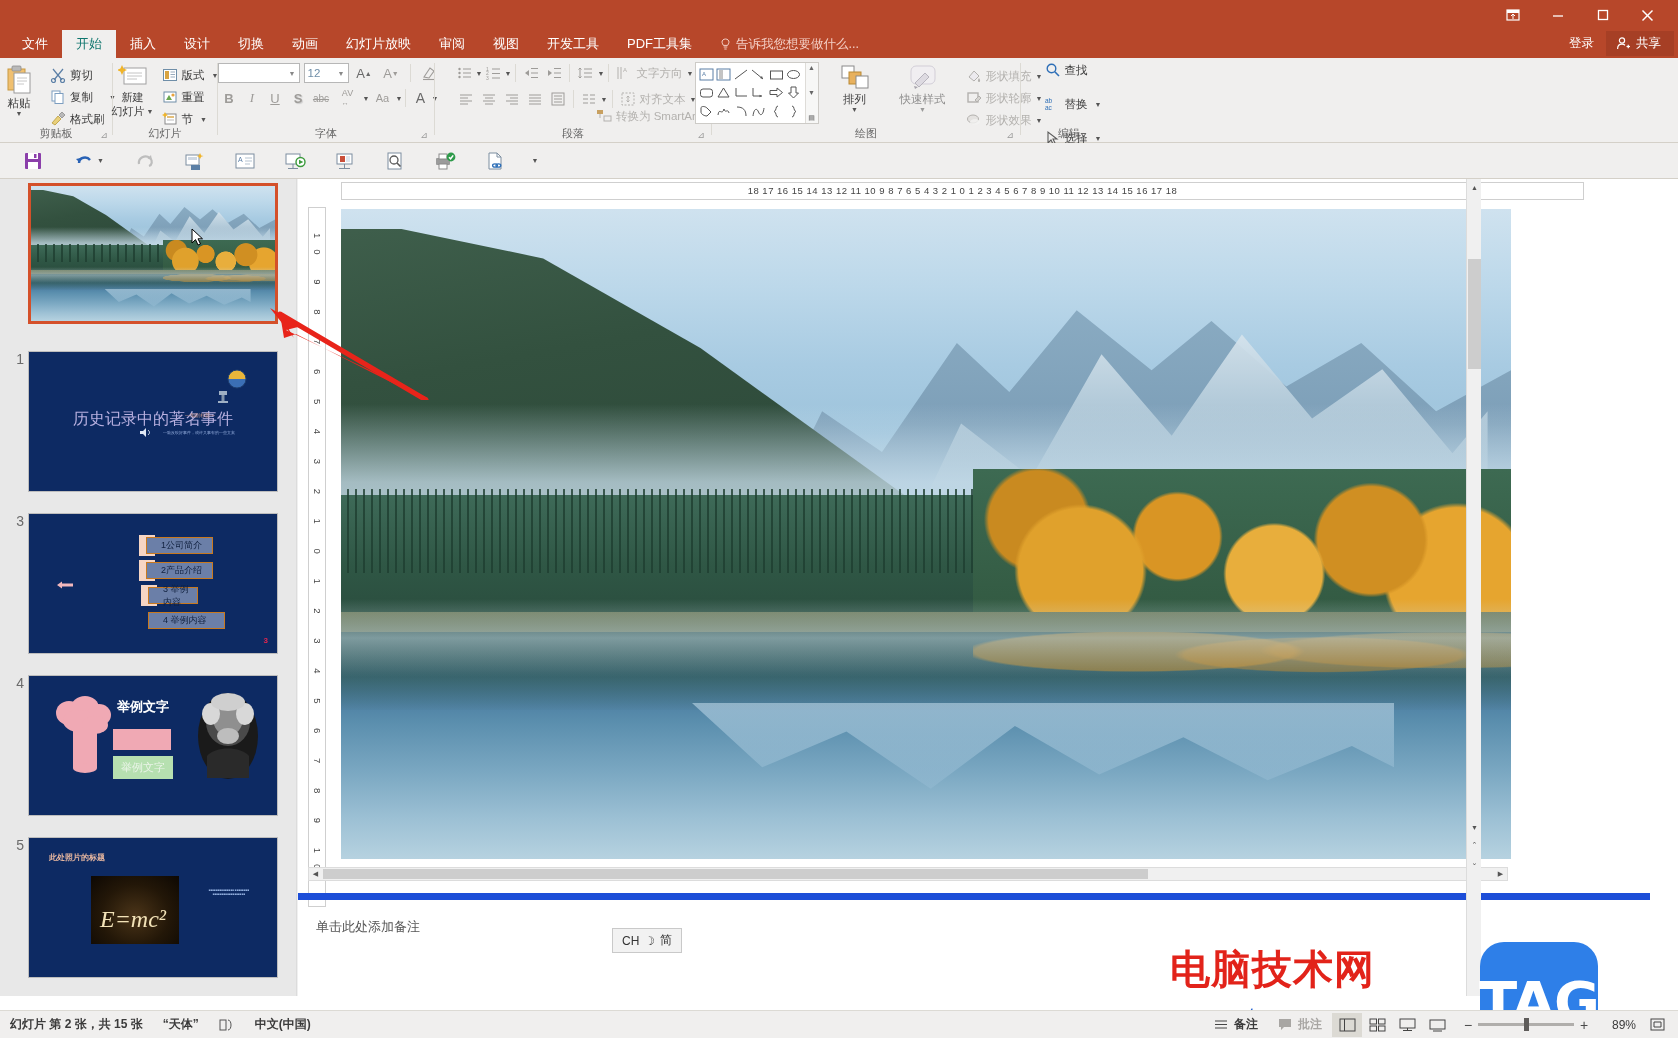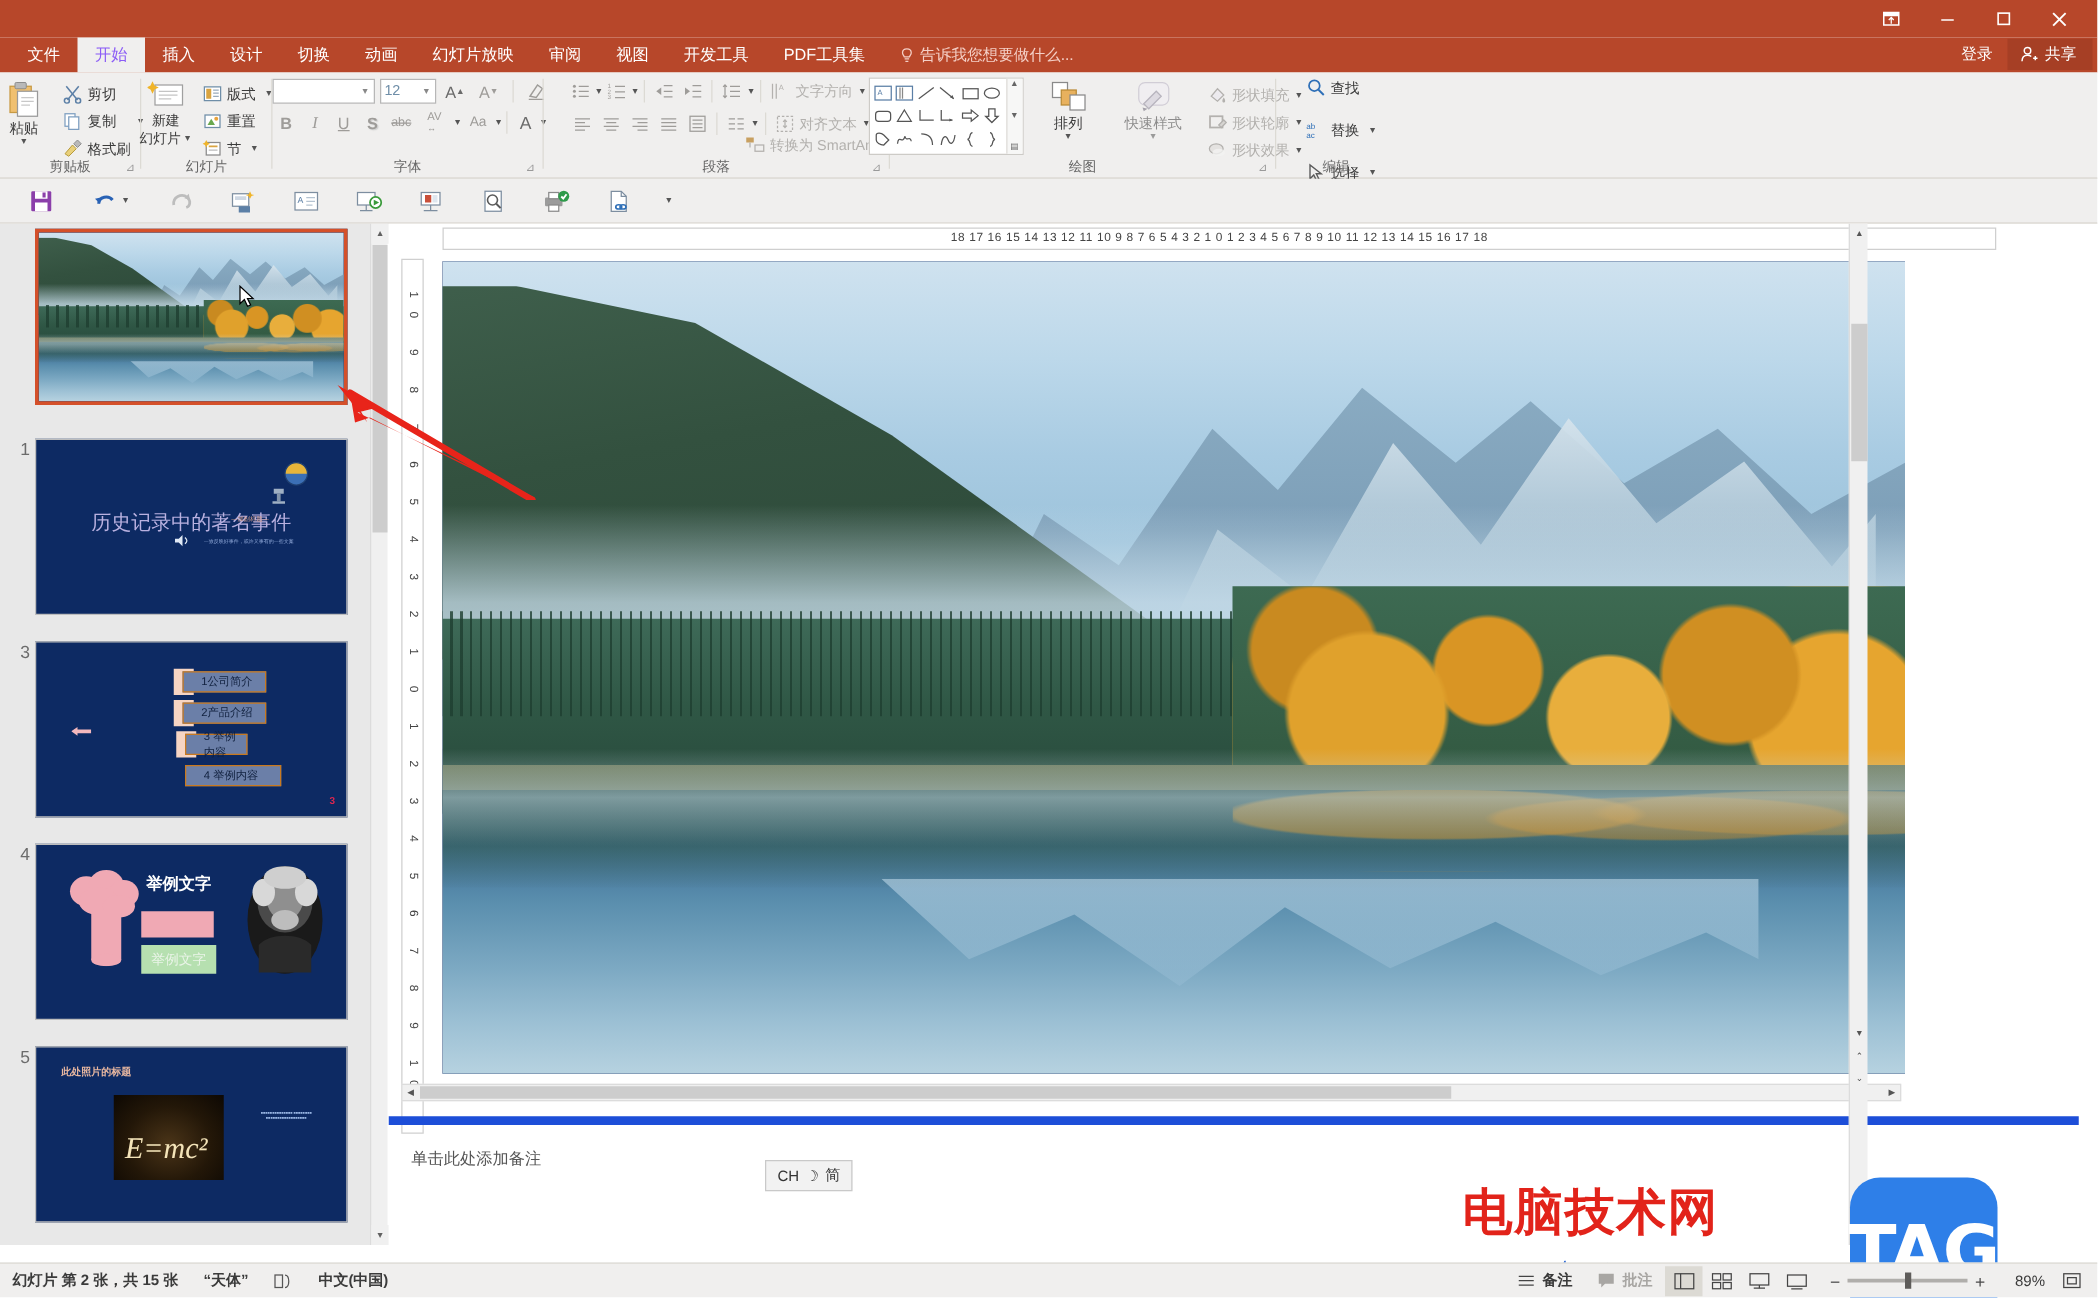--- a/index.html
+++ b/index.html
@@ -31,21 +31,21 @@
 
   
   .tabstrip {
     position: absolute; top: 30px; left: 0; width: 1678px; height: 28px;
     background: #b7472a; display: flex; align-items: flex-end; padding-left: 8px;
   }
   .tab {
     height: 28px; padding: 0 14px; color: #fff; font-size: 13px;
     display: flex; align-items: center; cursor: default; white-space: nowrap;
   }
-  .tab.active { background: #f0efee; color: #8b5cf6; }
+  .tab.active { background: #f0efee; color: #0f766e; }
   .tellme {
     display: flex; align-items: center; gap: 5px; color: #f4cfc6;
     font-size: 12.5px; padding-left: 14px; height: 28px;
   }
   .bulb { width: 11px; height: 13px; display:block; }
   .tr-right {
     position: absolute; right: 4px; bottom: 2px; display: flex; align-items: center; gap: 0;
   }
   .signin { color: #fff; font-size: 12.5px; padding: 4px 12px; }
   .share {
@@ -154,21 +154,21 @@
     border-left: 1px solid #dcdcdc;
   }
   .tsup, .tsdown {
     position: absolute; left: 0; width: 14px; height: 16px; background: #f0f0f0;
     display: flex; align-items: center; justify-content: center; font-size: 7px; color: #606060;
   }
   .tsup { top: 0; } .tsdown { bottom: 0; }
   .tsthumb { position: absolute; left: 1px; top: 17px; width: 12px; height: 230px; background: #cdcdcd; }
 
   
-  .editor { position: absolute; left: 311px; top: 0; width: 1183px; height: 817px; background: #fff; padding-left: 36px; }
+  .editor { position: absolute; left: 298px; top: 0; width: 1183px; height: 817px; background: #fff; padding-left: 36px; }
 
   .hruler {
     position: absolute; left: 43px; top: 3px; width: 1243px; height: 18px; background: #fff;
     border: 1px solid #cfcfcf; overflow: hidden; white-space: nowrap;
     font-size: 9.5px; color: #444; text-align: center; line-height: 16px; letter-spacing: .5px;
   }
   .vruler {
     position: absolute; left: 10px; top: 28px; width: 18px; height: 700px; background: #fff;
     border: 1px solid #cfcfcf; overflow: hidden;
     font-size: 9.5px; color: #444; text-align: center; display: flex; flex-direction: column;

